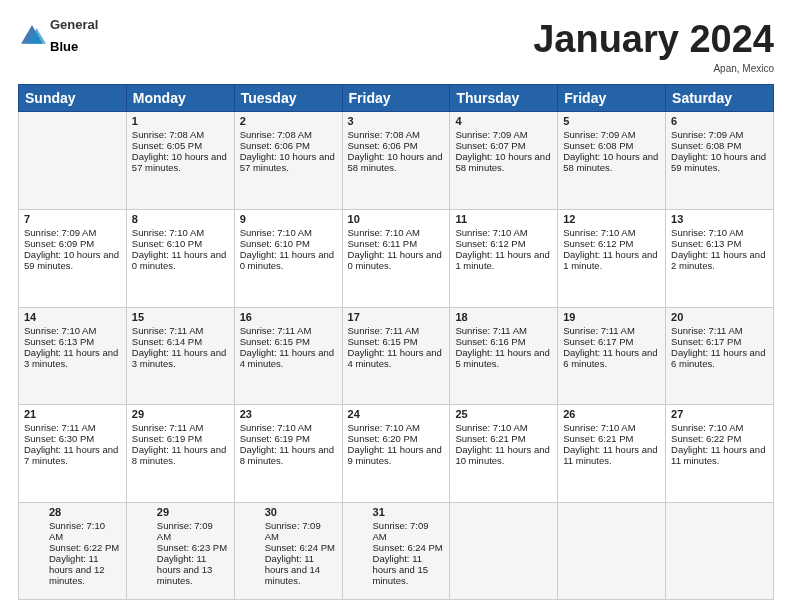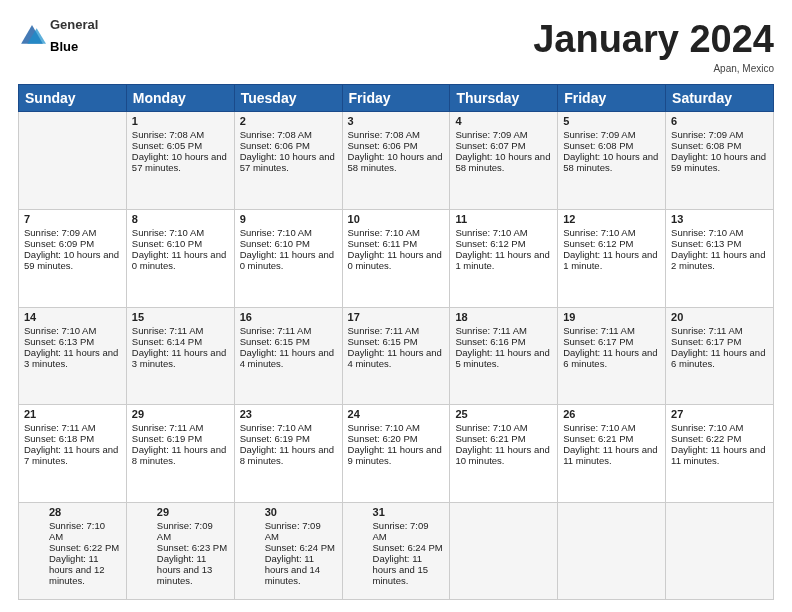--- a/index.html
+++ b/index.html
@@ -256,21 +256,21 @@
             <span class="day-num">20</span>
             <div>Sunrise: 7:11 AM</div>
             <div>Sunset: 6:17 PM</div>
             <div>Daylight: 11 hours and 6 minutes.</div>
           </td>
         </tr>
         <tr>
           <td>
             <span class="day-num">21</span>
             <div>Sunrise: 7:11 AM</div>
-            <div>Sunset: 6:18 PM</div>
+            <div>Sunset: 6:30 PM</div>
             <div>Daylight: 11 hours and 7 minutes.</div>
           </td>
           <td>
             <span class="day-num">29</span>
             <div>Sunrise: 7:11 AM</div>
             <div>Sunset: 6:19 PM</div>
             <div>Daylight: 11 hours and 8 minutes.</div>
           </td>
           <td>
             <span class="day-num">23</span>

